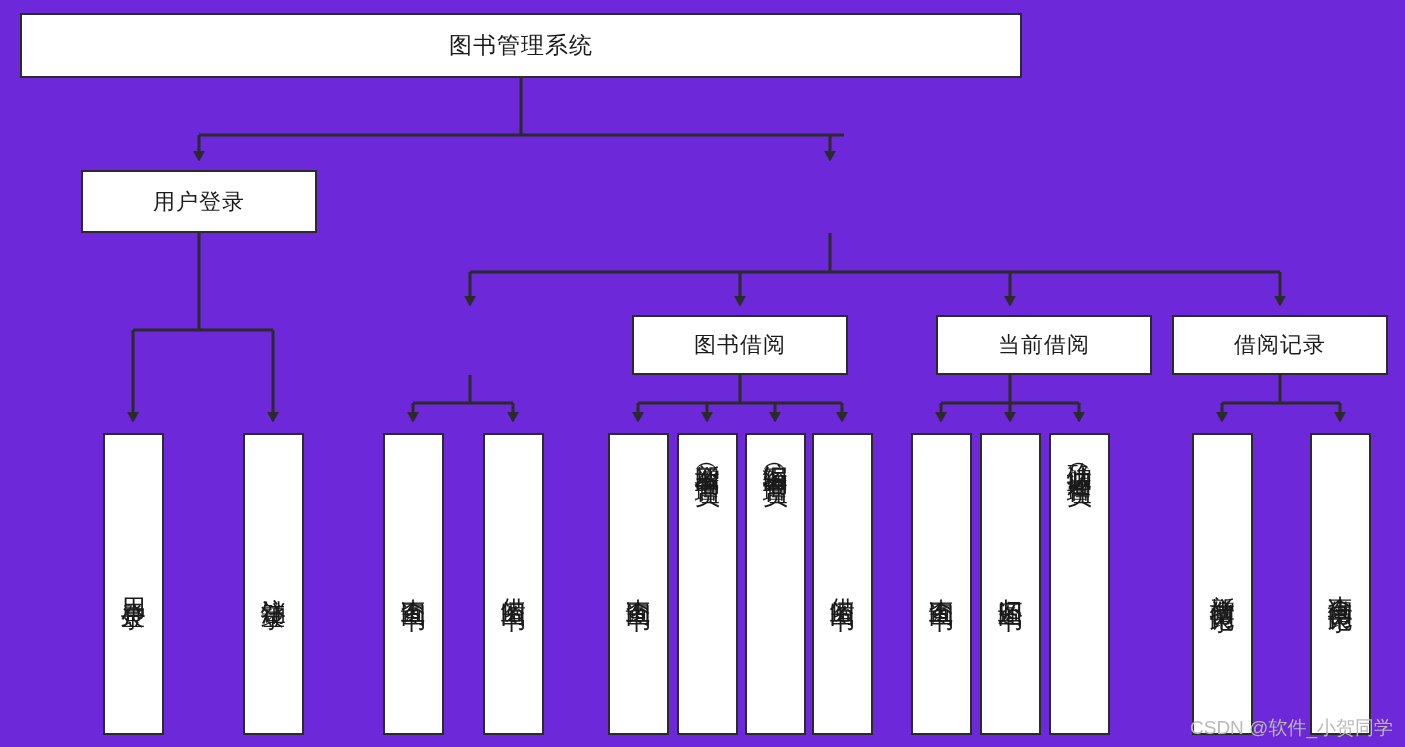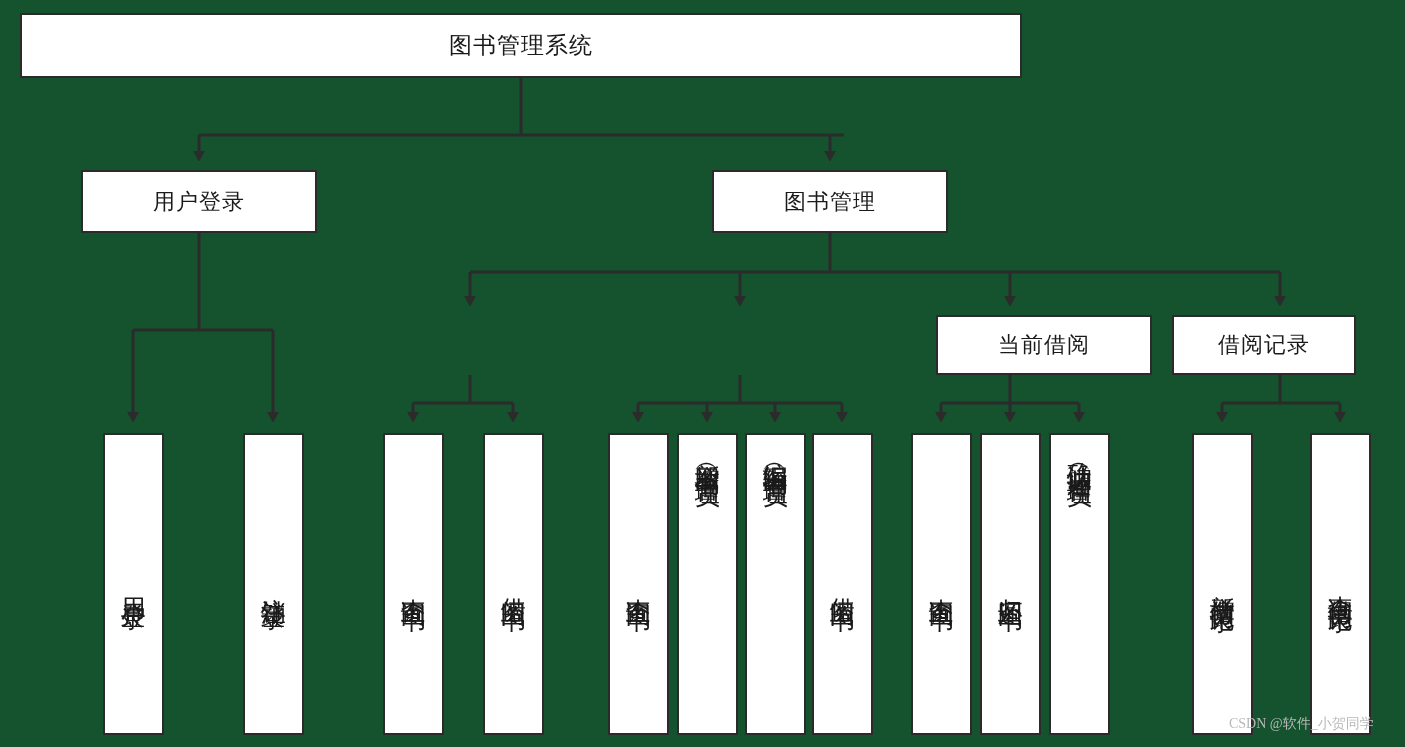--- a/index.html
+++ b/index.html
@@ -8,21 +8,21 @@
     padding: 0;
     background: #ffffff;
   }
   body {
     font-family: "Liberation Sans", "DejaVu Sans", sans-serif;
   }
   #canvas {
     position: relative;
     width: 1405px;
     height: 747px;
-    background: #14532d;
+    background: #6d28d9;
     overflow: hidden;
   }
   svg.wires {
     position: absolute;
     left: 0;
     top: 0;
     width: 1405px;
     height: 747px;
     pointer-events: none;
   }
@@ -65,25 +65,24 @@
     white-space: nowrap;
   }
   
   .node.vert.mid {
     align-items: center;
     padding-top: 0;
   }
   .watermark {
     position: absolute;
     color: #b9b9b9;
-    font-size: 14px;
+    font-size: 19px;
     white-space: nowrap;
     z-index: 6;
-    font-family: Liberation Serif, serif;
-    margin-left: 39px;
+    font-family: Liberation Sans, sans-serif;
   }
 </style>
 </head>
 <body>
 
 <div id="canvas">
 
   <svg class="wires" viewBox="0 0 1405 747" xmlns="http://www.w3.org/2000/svg">
     <defs>
       <marker id="arrow" markerWidth="10" markerHeight="12" refX="1.2" refY="6" orient="auto" markerUnits="userSpaceOnUse">
@@ -134,28 +133,28 @@
     </g>
   </svg>
 
   <div class="node horiz root" style="left:20px; top:13px; width:1002px; height:65px;">
     <span class="label">图书管理系统</span>
   </div>
 
   <div class="node horiz" style="left:81px; top:170px; width:236px; height:63px;">
     <span class="label">用户登录</span>
   </div>
-  <div class="node horiz" style="left:712px; top:170px; width:236px; height:63px;">
-    <span class="label">图书管理</span>
-  </div>
-
+
+  <div class="node horiz" style="left:632px; top:315px; width:216px; height:60px;">
+    <span class="label">图书借阅</span>
+  </div>
   <div class="node horiz" style="left:936px; top:315px; width:216px; height:60px;">
     <span class="label">当前借阅</span>
   </div>
-  <div class="node horiz" style="left:1172px; top:315px; width:184px; height:60px;">
+  <div class="node horiz" style="left:1172px; top:315px; width:216px; height:60px;">
     <span class="label">借阅记录</span>
   </div>
 
   <div class="node vert mid" style="left:103px; top:433px; width:61px; height:302px;">
     <span class="label">用户登录</span>
   </div>
   <div class="node vert mid" style="left:243px; top:433px; width:61px; height:302px;">
     <span class="label">注销登录</span>
   </div>
 

